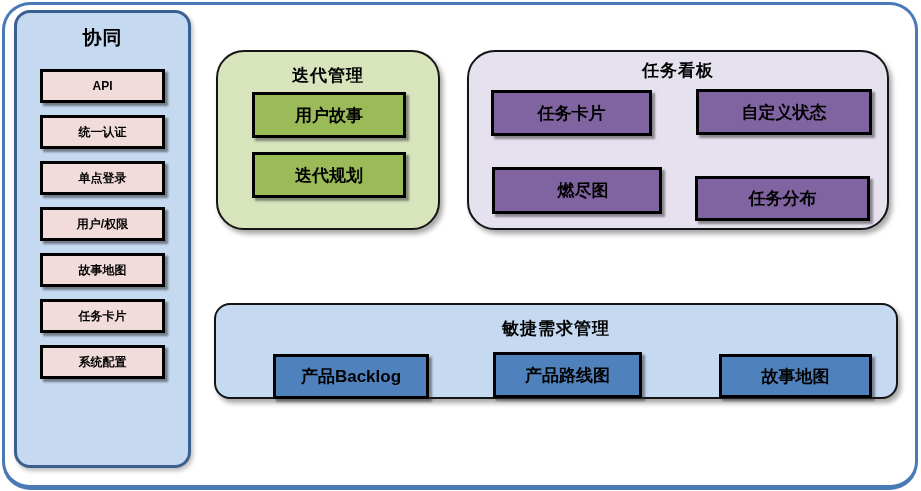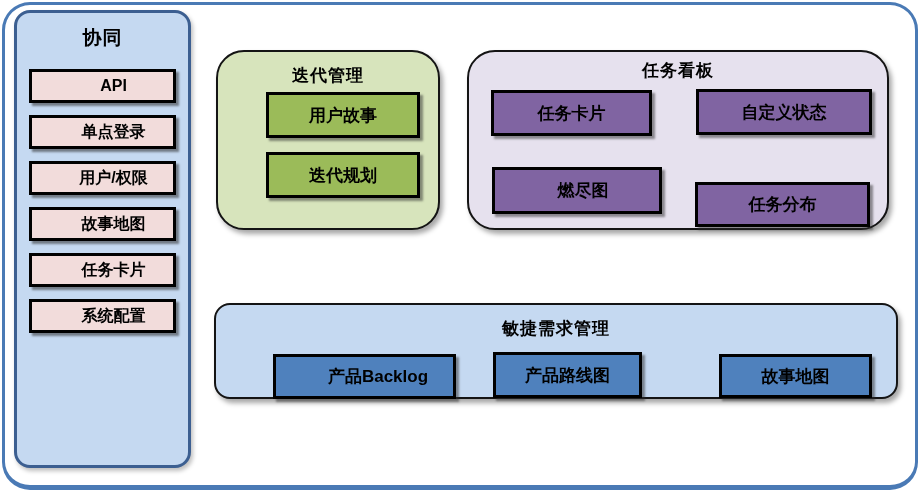--- a/index.html
+++ b/index.html
@@ -44,23 +44,22 @@
     top: 56px; left: 0; width: 100%;
     display: flex; flex-direction: column;
     align-items: center; gap: 12px;
   }
   .pill {
     width: 119px; height: 28px;
     background: var(--pink-fill);
     border: 3px solid var(--box-border);
     box-shadow: 3px 3px 2px rgba(45,45,45,0.55);
     display: flex; align-items: center; justify-content: center;
-    font-size: 16px;
+    font-size: 12px;
     white-space: nowrap;
-    padding-left: 22px;
   }
   
   .panel {
     position: absolute;
     border: 2px solid #141414;
     border-radius: 28px;
     box-sizing: border-box;
     box-shadow: 3px 4px 5px rgba(0,0,0,0.35);
   }
   .panel-title {
@@ -74,49 +73,50 @@
     position: absolute;
     border: 3px solid var(--box-border);
     box-shadow: 3px 3px 2px rgba(45,45,45,0.5);
     display: flex; align-items: center; justify-content: center;
     font-size: 17px;
     white-space: nowrap;
     box-sizing: content-box;
   }
   .panel-iteration { left: 216px; top: 50px; width: 224px; height: 180px; background: var(--green-panel); }
   .panel-iteration .panel-title { top: 12px; }
-  .panel-iteration .btn { background: var(--green-button); left: 48px; width: 148px; height: 40px; }
+  .panel-iteration .btn { background: var(--green-button); left: 34px; width: 148px; height: 40px; }
   .btn-user-story { top: 40px; }
   .btn-iteration-planning { top: 100px; }
 
   .panel-kanban { left: 467px; top: 50px; width: 422px; height: 180px; background: var(--purple-panel); }
   .panel-kanban .panel-title { top: 7px; }
   .panel-kanban .btn { background: var(--purple-button); }
   .btn-task-card        { left: 22px;  top: 38px;  width: 155px; height: 40px; }
   .btn-custom-status    { left: 227px; top: 37px;  width: 170px; height: 40px; }
   .btn-burndown-chart   { left: 23px;  top: 115px; width: 152px; height: 41px; padding-left: 12px; }
-  .btn-task-distribution{ left: 226px; top: 130px; width: 169px; height: 39px; }
+  .btn-task-distribution{ left: 226px; top: 124px; width: 169px; height: 39px; }
 
   .panel-requirements { left: 214px; top: 303px; width: 684px; height: 96px; background: var(--blue-panel); border-radius: 16px; }
   .panel-requirements .panel-title { top: 12px; }
   .panel-requirements .btn { background: var(--blue-button); }
-  .btn-product-backlog { left: 57px;  top: 49px; width: 150px; height: 39px; padding-left: 27px; }
+  .btn-product-backlog { left: 57px;  top: 49px; width: 150px; height: 39px; }
   .btn-product-roadmap { left: 277px; top: 47px; width: 143px; height: 40px; }
   .btn-story-map       { left: 503px; top: 49px; width: 147px; height: 38px; }
 </style>
 </head>
 <body>
 
 <div class="canvas">
   <div class="outer-frame"></div>
 
   <aside class="sidebar">
     <div class="sidebar-title">协同</div>
     <div class="sidebar-items">
       <div class="pill">API</div>
+      <div class="pill">统一认证</div>
       <div class="pill">单点登录</div>
       <div class="pill">用户/权限</div>
       <div class="pill">故事地图</div>
       <div class="pill">任务卡片</div>
       <div class="pill">系统配置</div>
     </div>
   </aside>
 
   <section class="panel panel-iteration">
     <div class="panel-title">迭代管理</div>

